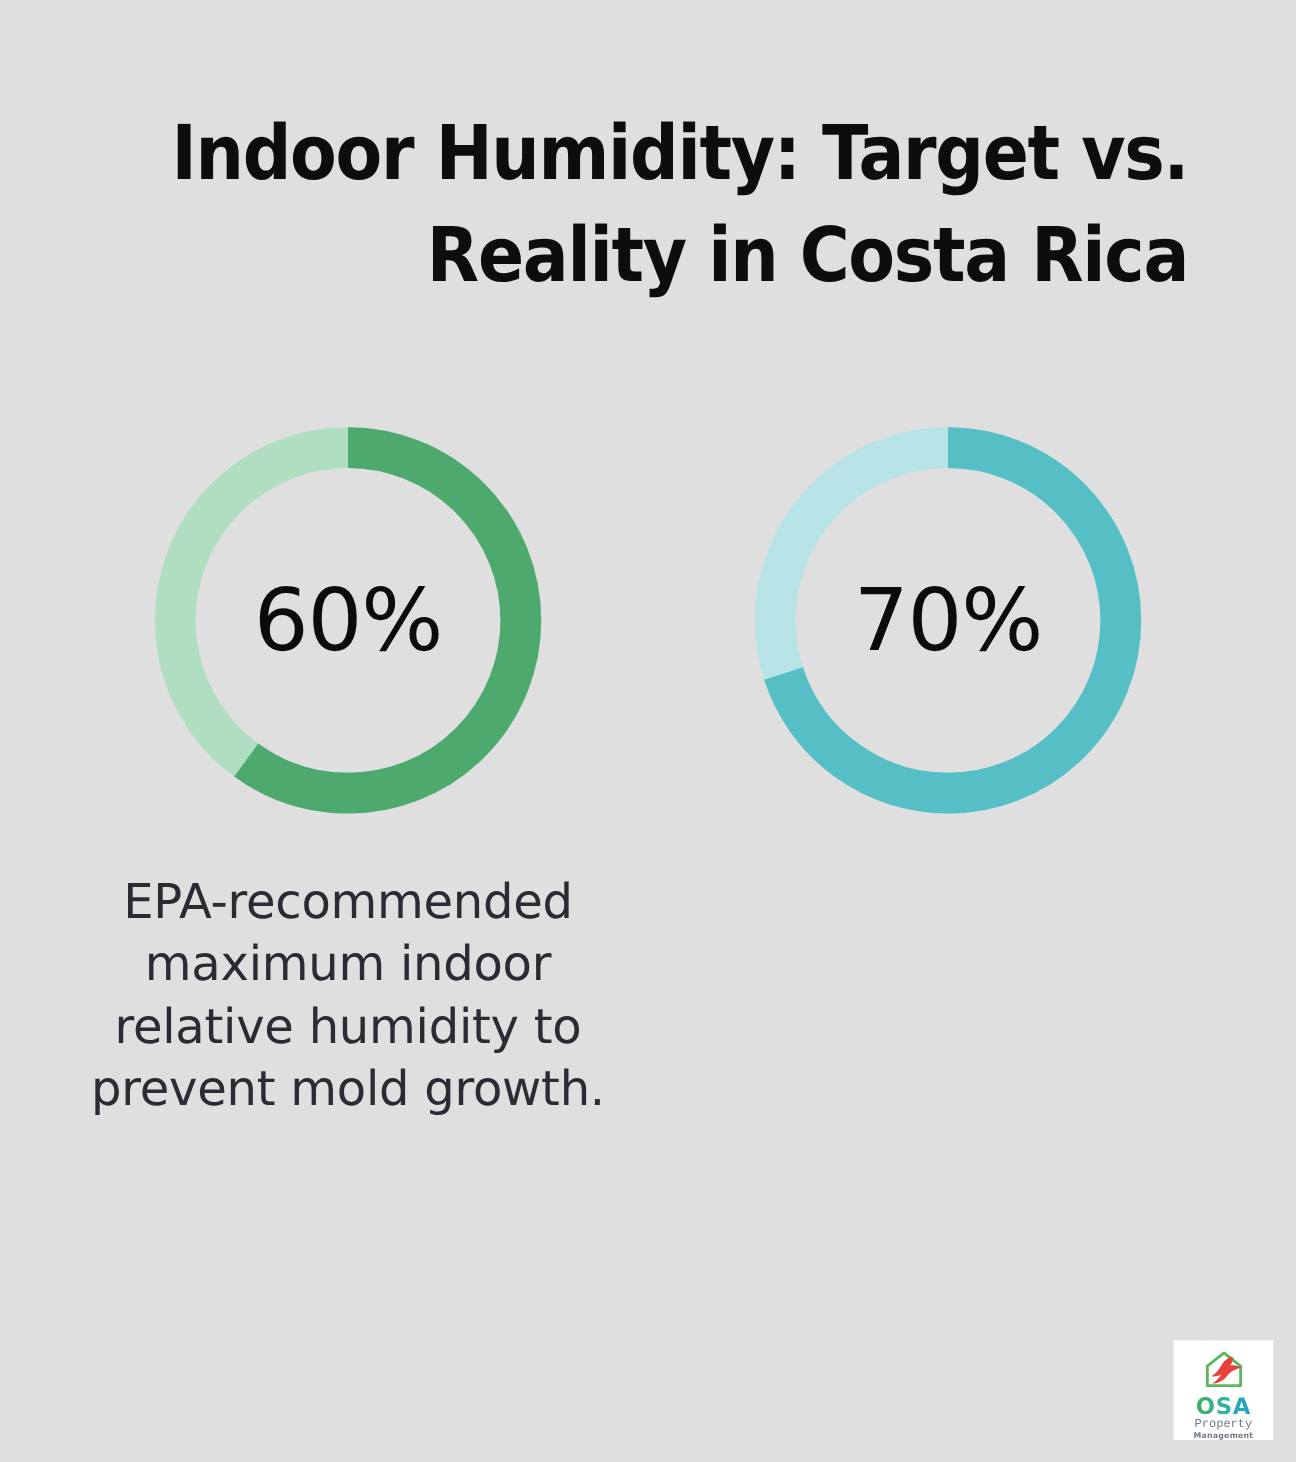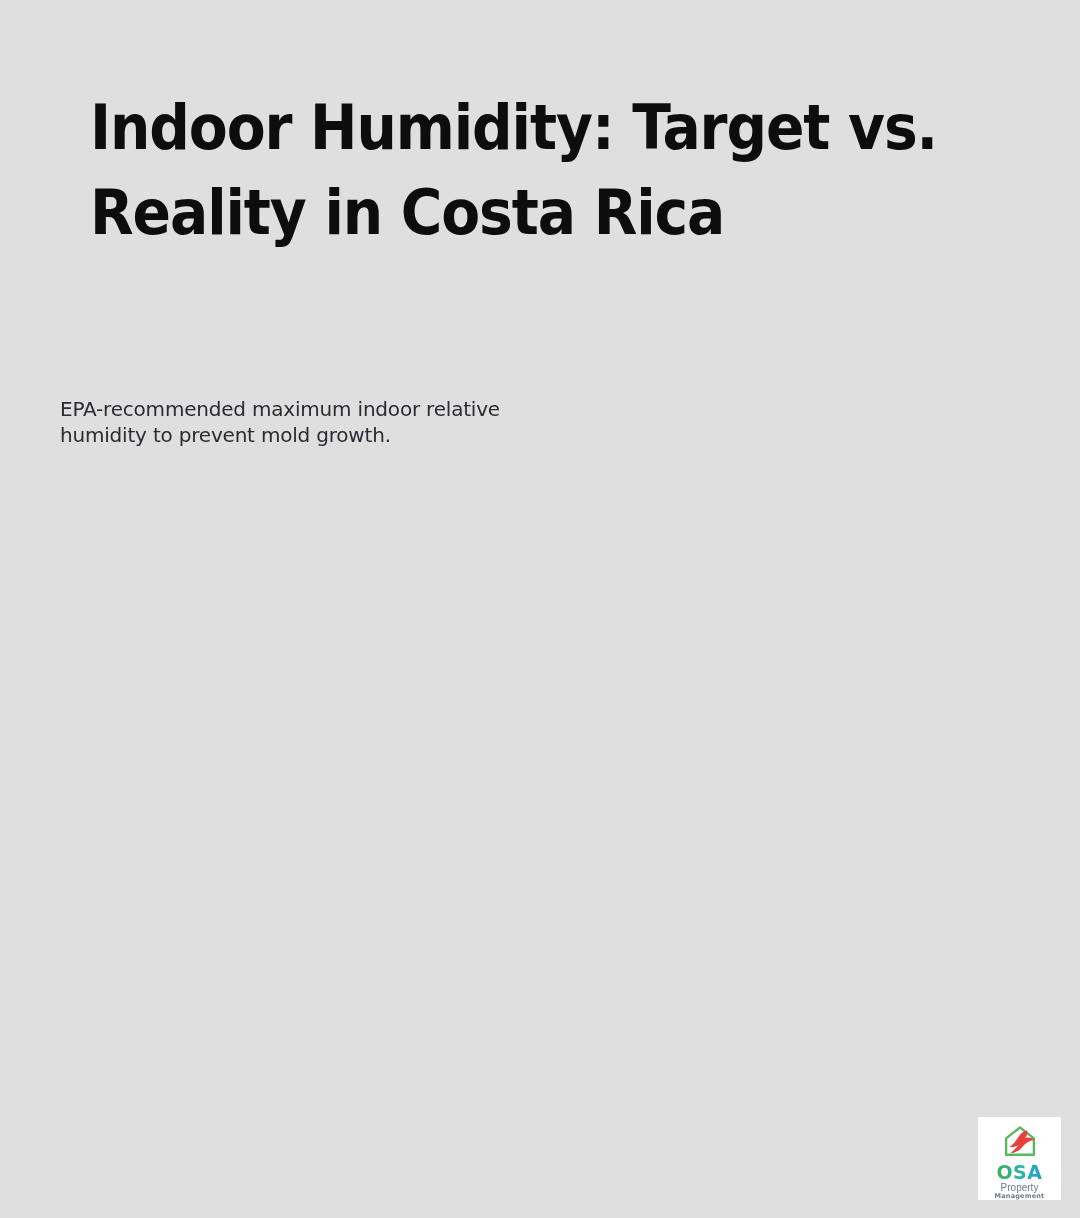--- a/index.html
+++ b/index.html
@@ -18,21 +18,21 @@
     height: 1218px;
     background: #dedfde;
   }
 
   
   .title-block {
     position: absolute;
     top: 96px;
     left: 0;
     width: 1080px;
-    text-align: left;
+    text-align: right;
     padding: 0 40px;
   }
   .title-line {
     font-family: "DejaVu Sans", sans-serif;
     font-weight: 700;
     font-size: 63px;
     line-height: 1.0;
     letter-spacing: -1.2px;
     color: #0d0d0d;
     transform: scaleX(0.90);
@@ -76,23 +76,24 @@
     font-family: "DejaVu Sans", sans-serif;
     font-weight: 400;
     font-size: 72px;
     letter-spacing: -1px;
     color: #0b0b0b;
   }
 
   .stat-caption {
     margin-top: 44px;
     width: 460px;
+    text-align: center;
     font-family: "DejaVu Sans", sans-serif;
     font-weight: 400;
-    font-size: 20px;
+    font-size: 40px;
     line-height: 1.30;
     letter-spacing: -0.2px;
     color: #2b2b33;
   }
   .stat-col.col-right .stat-caption { width: 480px; }
 
   
   .logo-tile {
     position: absolute;
     right: 19px;
@@ -113,21 +114,21 @@
     font-size: 19px;
     line-height: 1;
     letter-spacing: 0.5px;
     margin-top: 1px;
     background: linear-gradient(90deg, #3faf57 0%, #2bb3a6 55%, #1f9fd0 100%);
     -webkit-background-clip: text;
     background-clip: text;
     color: transparent;
   }
   .logo-sub1 {
-    font-family: Liberation Sans, sans-serif;
+    font-family: Liberation Mono, monospace;
     font-size: 10px;
     line-height: 1.05;
     color: #6f7b86;
     margin-top: 1px;
   }
   .logo-sub2 {
     font-family: "DejaVu Sans", sans-serif;
     font-size: 6.5px;
     line-height: 1.05;
     letter-spacing: 0.2px;
@@ -141,24 +142,38 @@
 <div class="infographic">
 
   <div class="title-block">
     <div class="title-line">Indoor Humidity: Target vs.</div>
     <div class="title-line">Reality in Costa Rica</div>
   </div>
 
   <div class="stats-row">
 
     <div class="stat-col col-left">
+      <div class="donut-wrap">
+        <svg viewBox="0 0 330 330">
+          <circle cx="165" cy="165" r="144" fill="none" stroke="#b0dec0" stroke-width="34"></circle>
+          <circle id="arc60" cx="165" cy="165" r="144" fill="none" stroke="#4da96d" stroke-width="34" transform="rotate(-90 165 165)" stroke-dasharray="542.8672105403163 361.91147369354417"></circle>
+        </svg>
+        <div class="donut-value">60%</div>
+      </div>
       <div class="stat-caption">EPA-recommended maximum indoor relative humidity to prevent mold growth.</div>
     </div>
 
     <div class="stat-col col-right">
+      <div class="donut-wrap">
+        <svg viewBox="0 0 330 330">
+          <circle cx="165" cy="165" r="144" fill="none" stroke="#b9e4e7" stroke-width="34"></circle>
+          <circle id="arc70" cx="165" cy="165" r="144" fill="none" stroke="#56bfc5" stroke-width="34" transform="rotate(-90 165 165)" stroke-dasharray="633.3450789637022 271.4336052701582"></circle>
+        </svg>
+        <div class="donut-value">70%</div>
+      </div>
     </div>
 
   </div>
 
   <div class="logo-tile">
     <svg class="logo-mark" viewBox="0 0 46 40">
       <path d="M9 16.5 L23 5.5 L37 16.5 L37 33 L9 33 Z" fill="none" stroke="#5cb85c" stroke-width="2.4" stroke-linejoin="round"></path>
       <path d="M30 8.5 C26 9.5 22.5 12.5 20.5 16.5 C18.5 20.2 16 23 12.5 25
                C15.5 25.6 18.5 25 21 23.4 C19.5 26.5 17 29.2 13.8 31.2
                C18.5 31 22.8 28.6 25.6 24.9 C28.6 21 33 18.6 38 18

